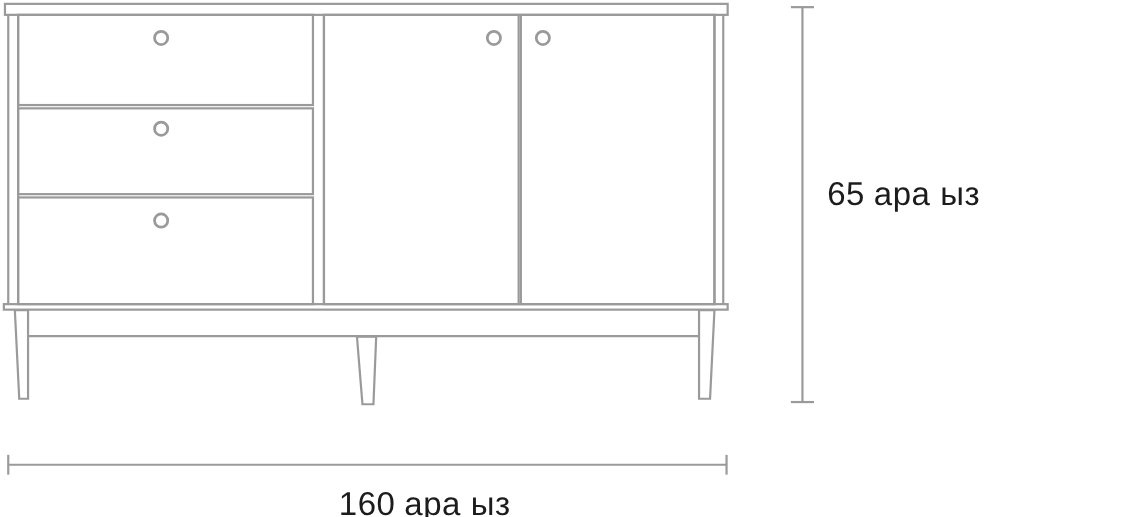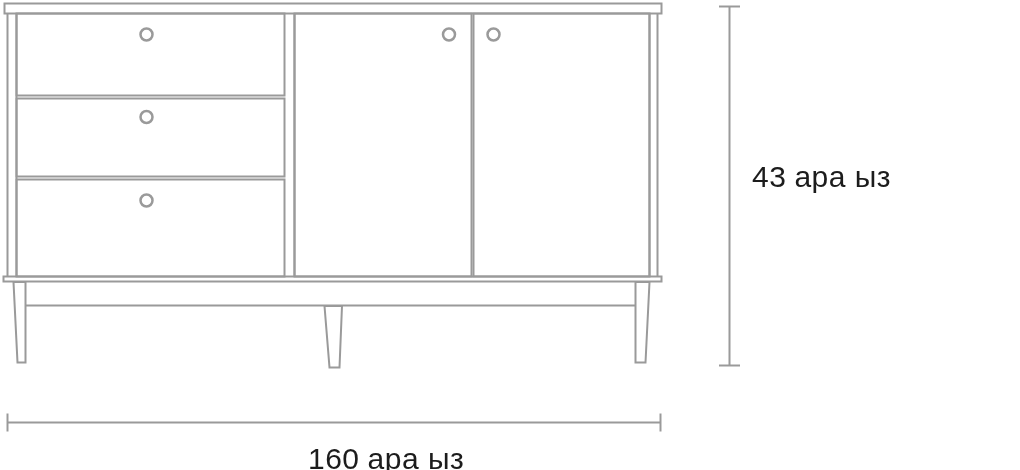--- a/index.html
+++ b/index.html
@@ -71,16 +71,16 @@
       <line x1="719" y1="6.5" x2="740" y2="6.5"></line>
       <line x1="719" y1="365.5" x2="740" y2="365.5"></line>
     </g>
   </svg>
 
   <div id="width-label" class="dim-label">
     <span class="num">160</span><span>ара ыз</span>
   </div>
 
   <div id="height-label" class="dim-label">
-    <span class="num">43</span><span>ара ыз</span>
+    <span class="num">65</span><span>ара ыз</span>
   </div>
 
 </div>
 
 </body></html>

